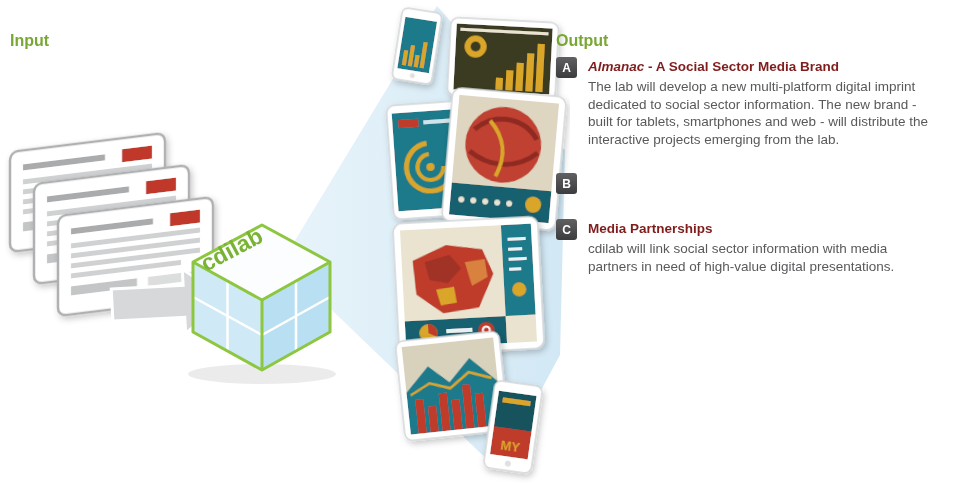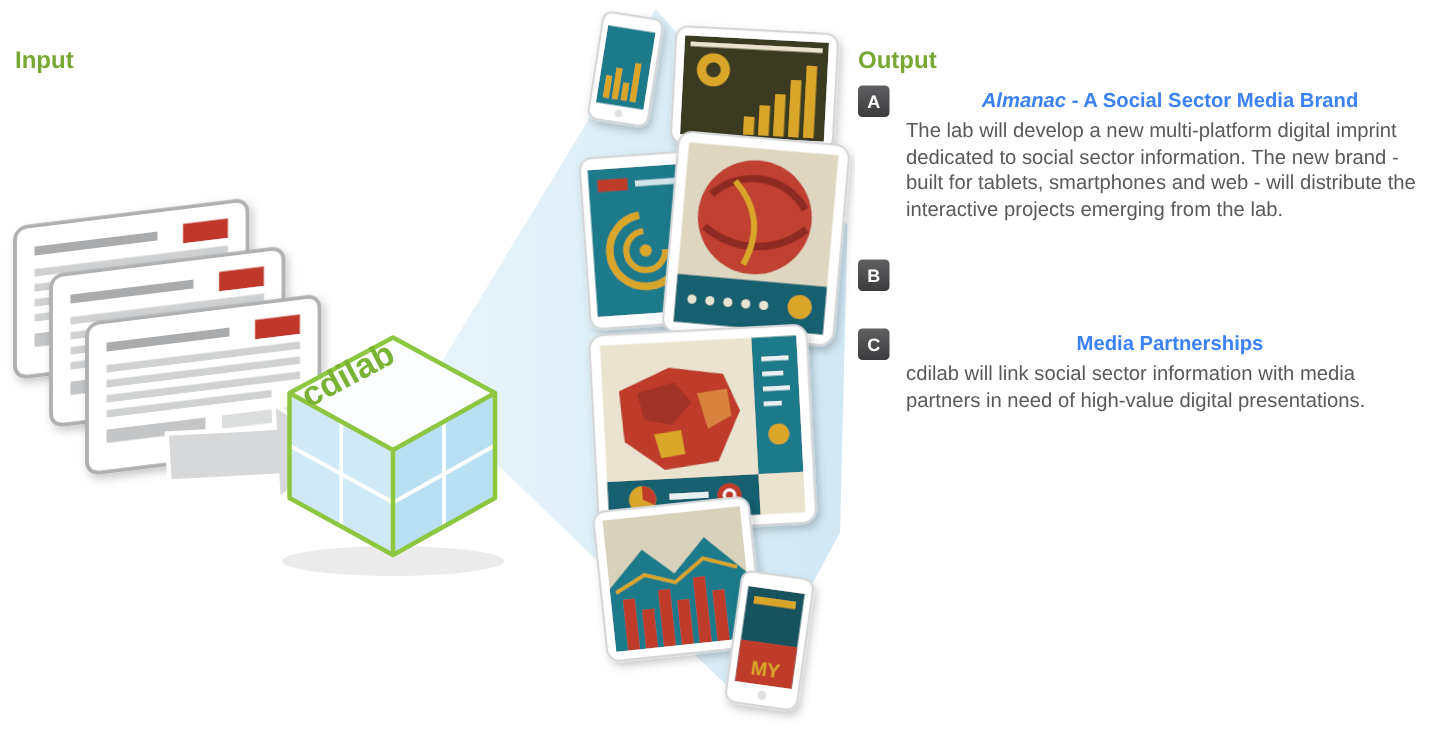--- a/index.html
+++ b/index.html
@@ -8,30 +8,30 @@
     background:#ffffff;
     font-family:"Liberation Sans",sans-serif;
     color:#58595b;
   }
   .col{position:absolute;}
   .section-heading{
     font-size:16px;font-weight:bold;color:#79a733;margin:0 0 7px 0;
   }
   .body-text{font-size:13.5px;line-height:1.3;margin:0;}
   #input-col{left:10px;top:32px;width:268px;}
-  #output-col{left:572px;top:32px;width:384px;}
+  #output-col{left:556px;top:32px;width:384px;}
   .intro{margin-bottom:22px;}
   .out-item{display:flex;gap:11px;margin-bottom:25px;}
   .badge{
     width:21px;height:21px;flex:0 0 21px;border-radius:3px;
     background:linear-gradient(#606062,#3c3c3e);
     color:#ffffff;font-size:12px;font-weight:bold;
     display:flex;align-items:center;justify-content:center;
   }
-  .item-title{font-size:13.5px;font-weight:bold;color:#3b82f6;margin:2px 0 4px 0;text-align:center;}
+  .item-title{font-size:13.5px;font-weight:bold;color:#7f1d1d;margin:2px 0 4px 0;}
   .item-title em{font-style:italic;}
   .item-body{font-size:13.5px;line-height:1.3;}
   #illustration{position:absolute;left:0;top:0;}
 </style>
 </head>
 <body>
 
 <svg id="illustration" width="570" height="500" viewBox="0 0 570 500">
   <defs>
     <filter id="ds" x="-30%" y="-30%" width="160%" height="160%">

